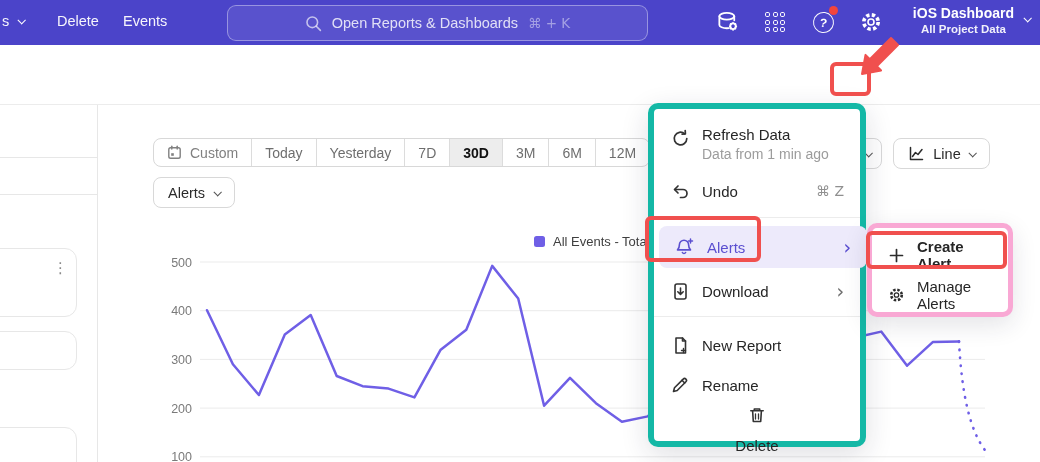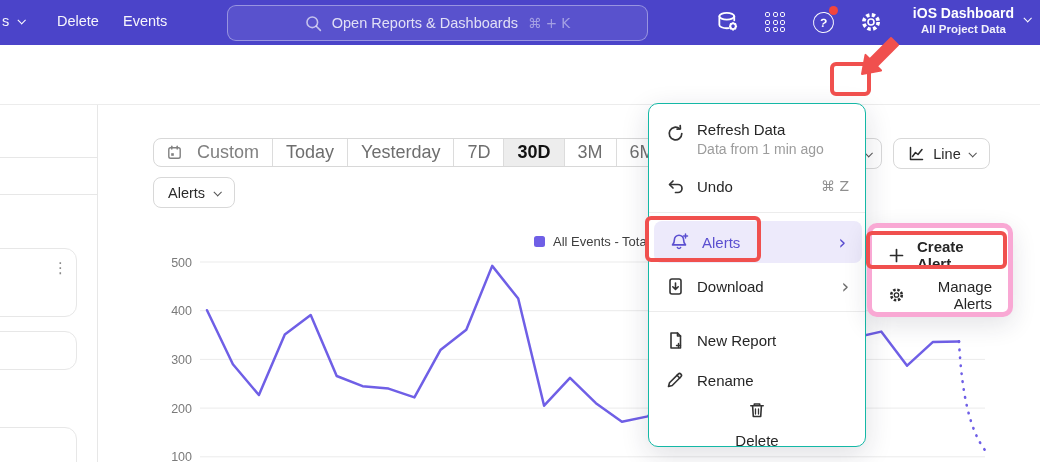--- a/index.html
+++ b/index.html
@@ -46,35 +46,35 @@
   .save-btn { position:absolute; left:972px; top:64px; width:64px; height:31px; background:#b5acf1; color:#fff; font-size:15px; font-weight:500; border:none; border-radius:8px; cursor:pointer; }
 
   
   .sidebar { position:absolute; left:0; top:105px; width:98px; height:357px; background:#fff; border-right:1px solid #e7e7e7; z-index:1; }
   .side-line { position:absolute; left:0; width:98px; height:1px; background:#e7e7e7; }
   .side-card { position:absolute; left:-18px; width:95px; border:1px solid #e7e7e7; border-radius:12px; background:#fff; }
   .kebab { position:absolute; right:8px; top:10px; color:#8a8a8a; font-size:15px; font-family:"DejaVu Sans",sans-serif; cursor:pointer; }
 
   
   .seg-control { position:absolute; left:153px; top:138px; height:29px; display:flex; border:1px solid #d8d8d8; border-radius:8px; background:#fff; overflow:hidden; z-index:1; }
-  .seg { display:flex; align-items:center; justify-content:center; gap:15px; padding:0 13px; font-size:18px; color:#6e6e6e; border-left:1px solid #dcdcdc; cursor:pointer; white-space:nowrap; }
+  .seg { display:flex; align-items:center; justify-content:center; gap:8px; padding:0 13px; font-size:14px; color:#6e6e6e; border-left:1px solid #dcdcdc; cursor:pointer; white-space:nowrap; }
   .seg:first-child { border-left:none; color:#808080; }
   .seg.selected { background:#ededed; color:#111; font-weight:700; }
   .compare-btn { position:absolute; left:153px; top:177px; height:31px; padding:0 14px; display:flex; align-items:center; gap:9px; border:1px solid #d8d8d8; border-radius:8px; background:#fff; font-size:14.5px; font-weight:500; color:#2b2b2b; cursor:pointer; z-index:1; }
   .hidden-dd { position:absolute; left:770px; top:138px; width:112px; height:31px; border:1px solid #d8d8d8; border-radius:8px; background:#fff; display:flex; align-items:center; justify-content:flex-end; padding-right:10px; color:#555; cursor:pointer; z-index:1; }
   .line-btn { position:absolute; left:893px; top:138px; width:97px; height:31px; border:1px solid #d8d8d8; border-radius:8px; background:#fff; display:flex; align-items:center; justify-content:center; gap:8px; font-size:14.5px; font-weight:500; color:#2b2b2b; cursor:pointer; z-index:1; }
 
   
   .legend { position:absolute; left:534px; top:234px; display:flex; align-items:center; gap:8px; z-index:0; }
   .legend-swatch { width:11px; height:11px; border-radius:2.5px; background:#6f5fe6; }
   .legend-label { font-size:13px; color:#3f3f3f; }
   .chart-svg { position:absolute; left:100px; top:236px; z-index:0; }
 
   
-  .menu { position:absolute; left:648px; top:103px; width:218px; height:344px; background:#fff; border:1px solid #14b8a6; border-radius:10px; box-shadow:0 8px 28px rgba(30,30,60,.14); z-index:6; }
+  .menu { position:absolute; left:648px; top:103px; width:218px; height:344px; background:#fff; border:6px solid #14b8a6; border-radius:10px; box-shadow:0 8px 28px rgba(30,30,60,.14); z-index:6; }
   .menu-row { position:absolute; left:0; width:100%; display:flex; align-items:center; padding:0 16px; gap:12px; cursor:pointer; }
   .menu-ic { width:20px; height:20px; flex:0 0 20px; color:#333; display:flex; align-items:center; justify-content:center; }
   .menu-label { font-size:15px; font-weight:500; color:#262626; }
   .menu-sub { font-size:14px; color:#9c9c9c; margin-top:3px; }
   .menu-right { margin-left:auto; color:#8f8f8f; font-size:14px; font-family:"DejaVu Sans",sans-serif; }
   .menu-chevron { margin-left:auto; color:#707070; font-size:19px; line-height:1; font-family:"DejaVu Sans",sans-serif; }
   .menu-divider { position:absolute; left:0; width:100%; height:1px; background:#ececec; }
   .menu-row.highlight { left:5px; width:208px; background:#edeafb; border-radius:8px; }
   .menu-row.highlight .menu-label, .menu-row.highlight .menu-chevron, .menu-row.highlight .menu-ic { color:#5b4fd0; }
 
@@ -334,21 +334,21 @@
 
 <div class="submenu">
   <div class="menu-row submenu-row-strong" style="top:7px; height:40px;">
     <span class="menu-ic" style="flex-basis:17px; width:17px;">
       <svg width="15" height="15" viewBox="0 0 15 15" stroke="#2b2b2b" stroke-width="1.7" stroke-linecap="round">
           <path d="M7.5 1.5 v12 M1.5 7.5 h12"></path>
         </svg>
     </span>
     <span class="menu-label">Create Alert</span>
   </div>
-  <div class="menu-row" style="top:47px; height:40px;text-align:right;">
+  <div class="menu-row" style="top:47px; height:40px;">
     <span class="menu-ic" style="flex-basis:17px; width:17px;">
       <svg width="18" height="18" viewBox="0 0 20 20" fill="none">
           <circle cx="10" cy="10" r="6.2" stroke="#2b2b2b" stroke-width="3.1" stroke-dasharray="2.9 2"></circle>
           <circle cx="10" cy="10" r="2.6" stroke="#2b2b2b" stroke-width="1.5"></circle>
         </svg>
     </span>
     <span class="menu-label">Manage Alerts</span>
   </div>
 </div>
 

